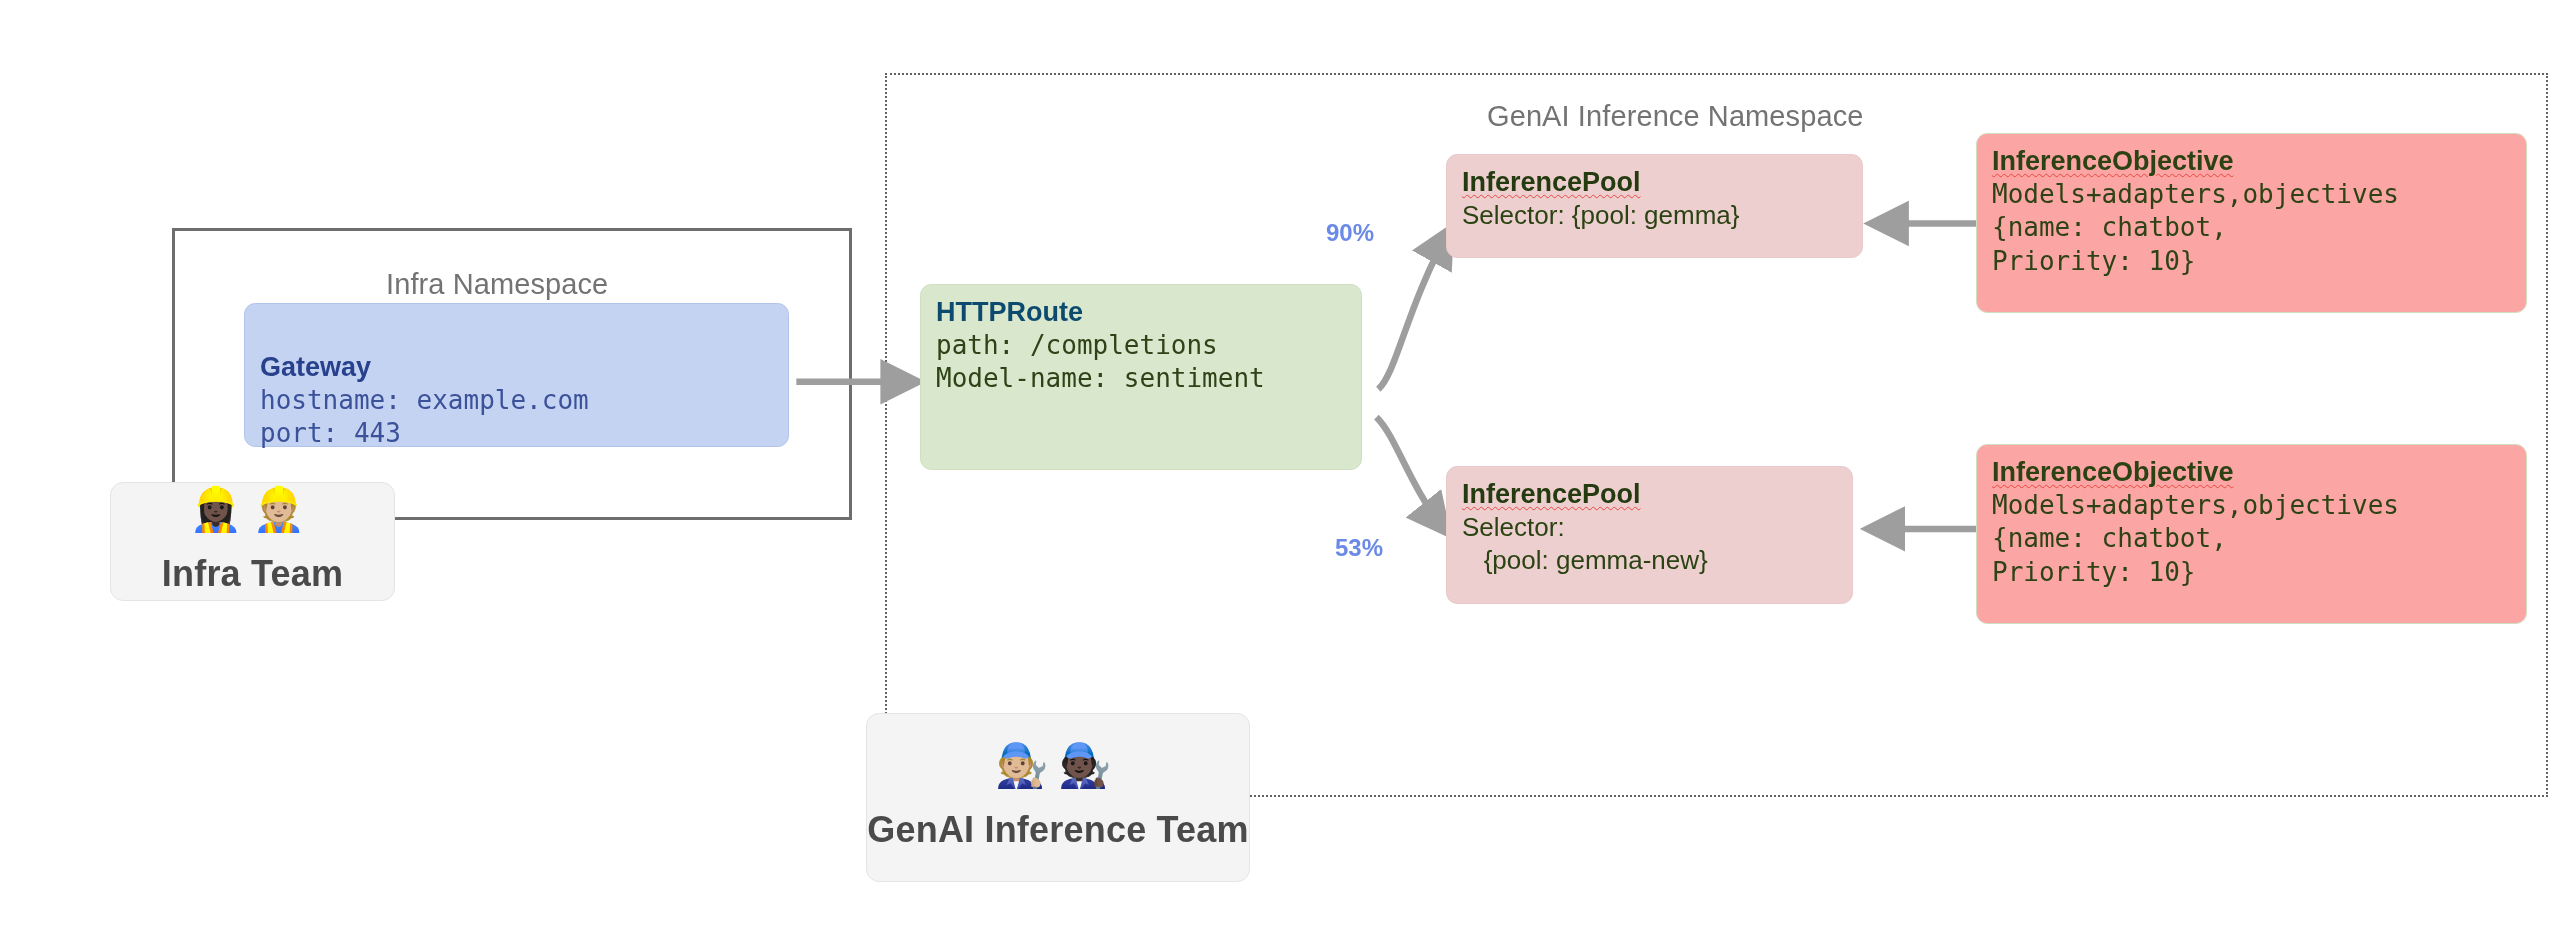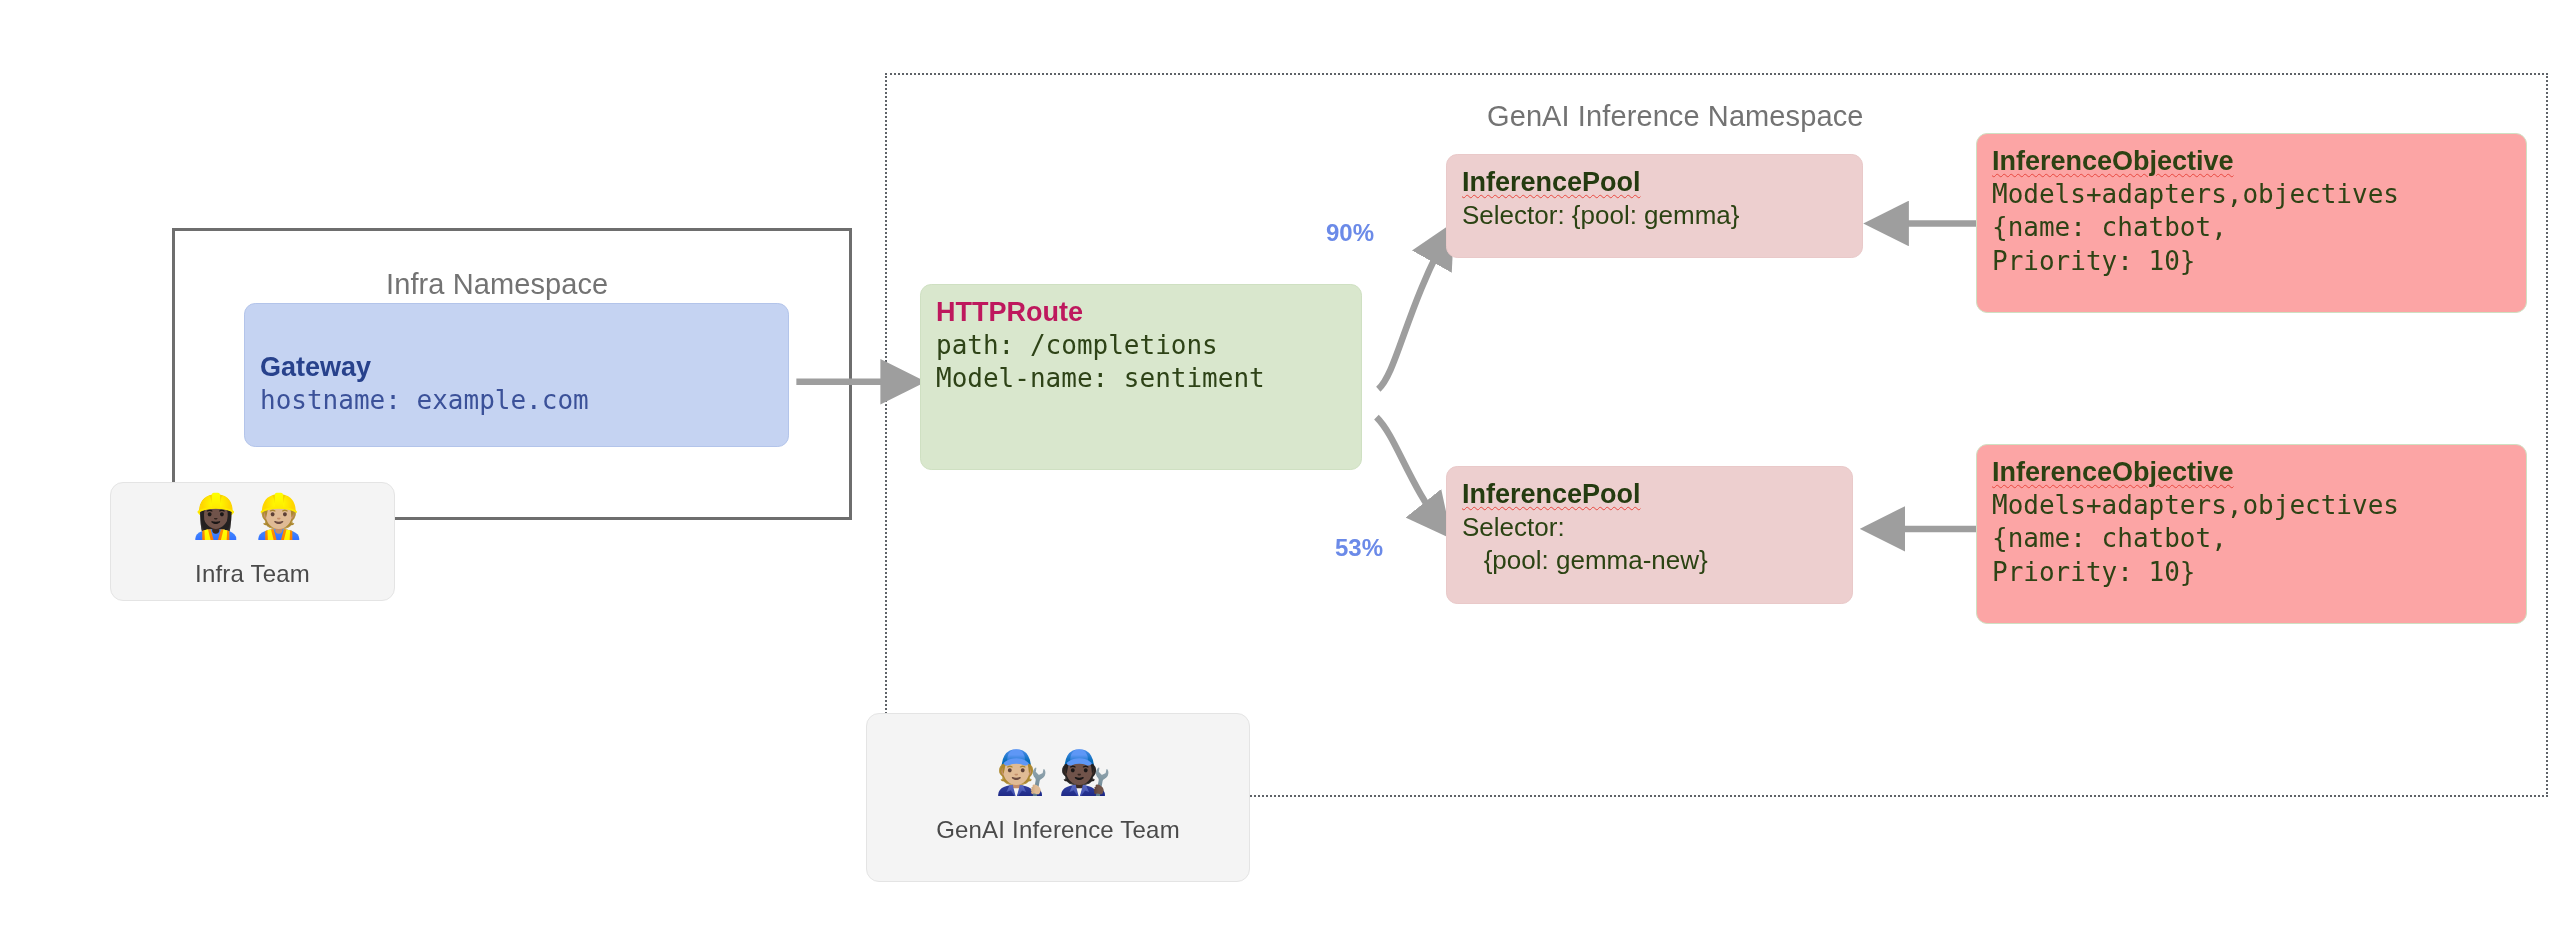--- a/index.html
+++ b/index.html
@@ -51,22 +51,22 @@
     justify-content: center;
   }
   .team-emoji {
     font-size: 43px;
     line-height: 1;
     letter-spacing: 9.3px;
     margin-bottom: 5.6px;
     font-family: "DejaVu Sans", sans-serif;
   }
   .team-label {
-    font-size: 24px;
-    font-weight: normal;
+    font-size: 36px;
+    font-weight: bold;
     color: #4a4a4a;
     white-space: nowrap;
     letter-spacing: 0.2px;
     margin-top: 16px;
   }
 
   
   .res-box {
     position: absolute;
     box-sizing: border-box;
@@ -102,21 +102,21 @@
     border: 1.9px solid #b3c4ea;
   }
   .box-gateway .res-title { color: #27418c; font-family: "Liberation Sans", sans-serif; margin-top: 36px; }
   .box-gateway .res-line  { color: #3b5199; }
 
   
   .box-httproute {
     background: #d9e7cd;
     border: 1.9px solid #cfe0c2;
   }
-  .box-httproute .res-title { color: #be185d; font-family: "Liberation Sans", sans-serif; }
+  .box-httproute .res-title { color: #0c4a6e; font-family: "Liberation Sans", sans-serif; }
   .box-httproute .res-line  { color: #2e4317; }
 
   
   .box-pool {
     background: #edcfcf;
     border: 1.9px solid #e9c9c9;
   }
   .box-pool .res-title { color: #243b10; }
   .box-pool .res-line  { color: #2b4313; }
 
@@ -185,20 +185,21 @@
       <line x1="2124" y1="568" x2="2008" y2="568" stroke="#9e9e9e" stroke-width="7" marker-end="url(#arrowL)"></line>
     </g>
   </svg>
 
   <div class="pct-label" style="left:1326px; top:219px;">90%</div>
   <div class="pct-label" style="left:1335px; top:534px;">53%</div>
 
   <div class="res-box box-gateway" style="left:244px; top:303px; width:545px; height:144px;">
     <div class="res-title sans">Gateway</div>
     <div class="res-line mono">hostname: example.com</div>
+    <div class="res-line mono">port: 443</div>
   </div>
 
   <div class="res-box box-httproute" style="left:920px; top:284px; width:442px; height:186px;">
     <div class="res-title sans">HTTPRoute</div>
     <div class="res-line mono">path: /completions</div>
     <div class="res-line mono">Model-name: sentiment</div>
   </div>
 
   <div class="res-box box-pool" style="left:1446px; top:154px; width:417px; height:104px;">
     <div class="res-title sans squiggle">InferencePool</div>

